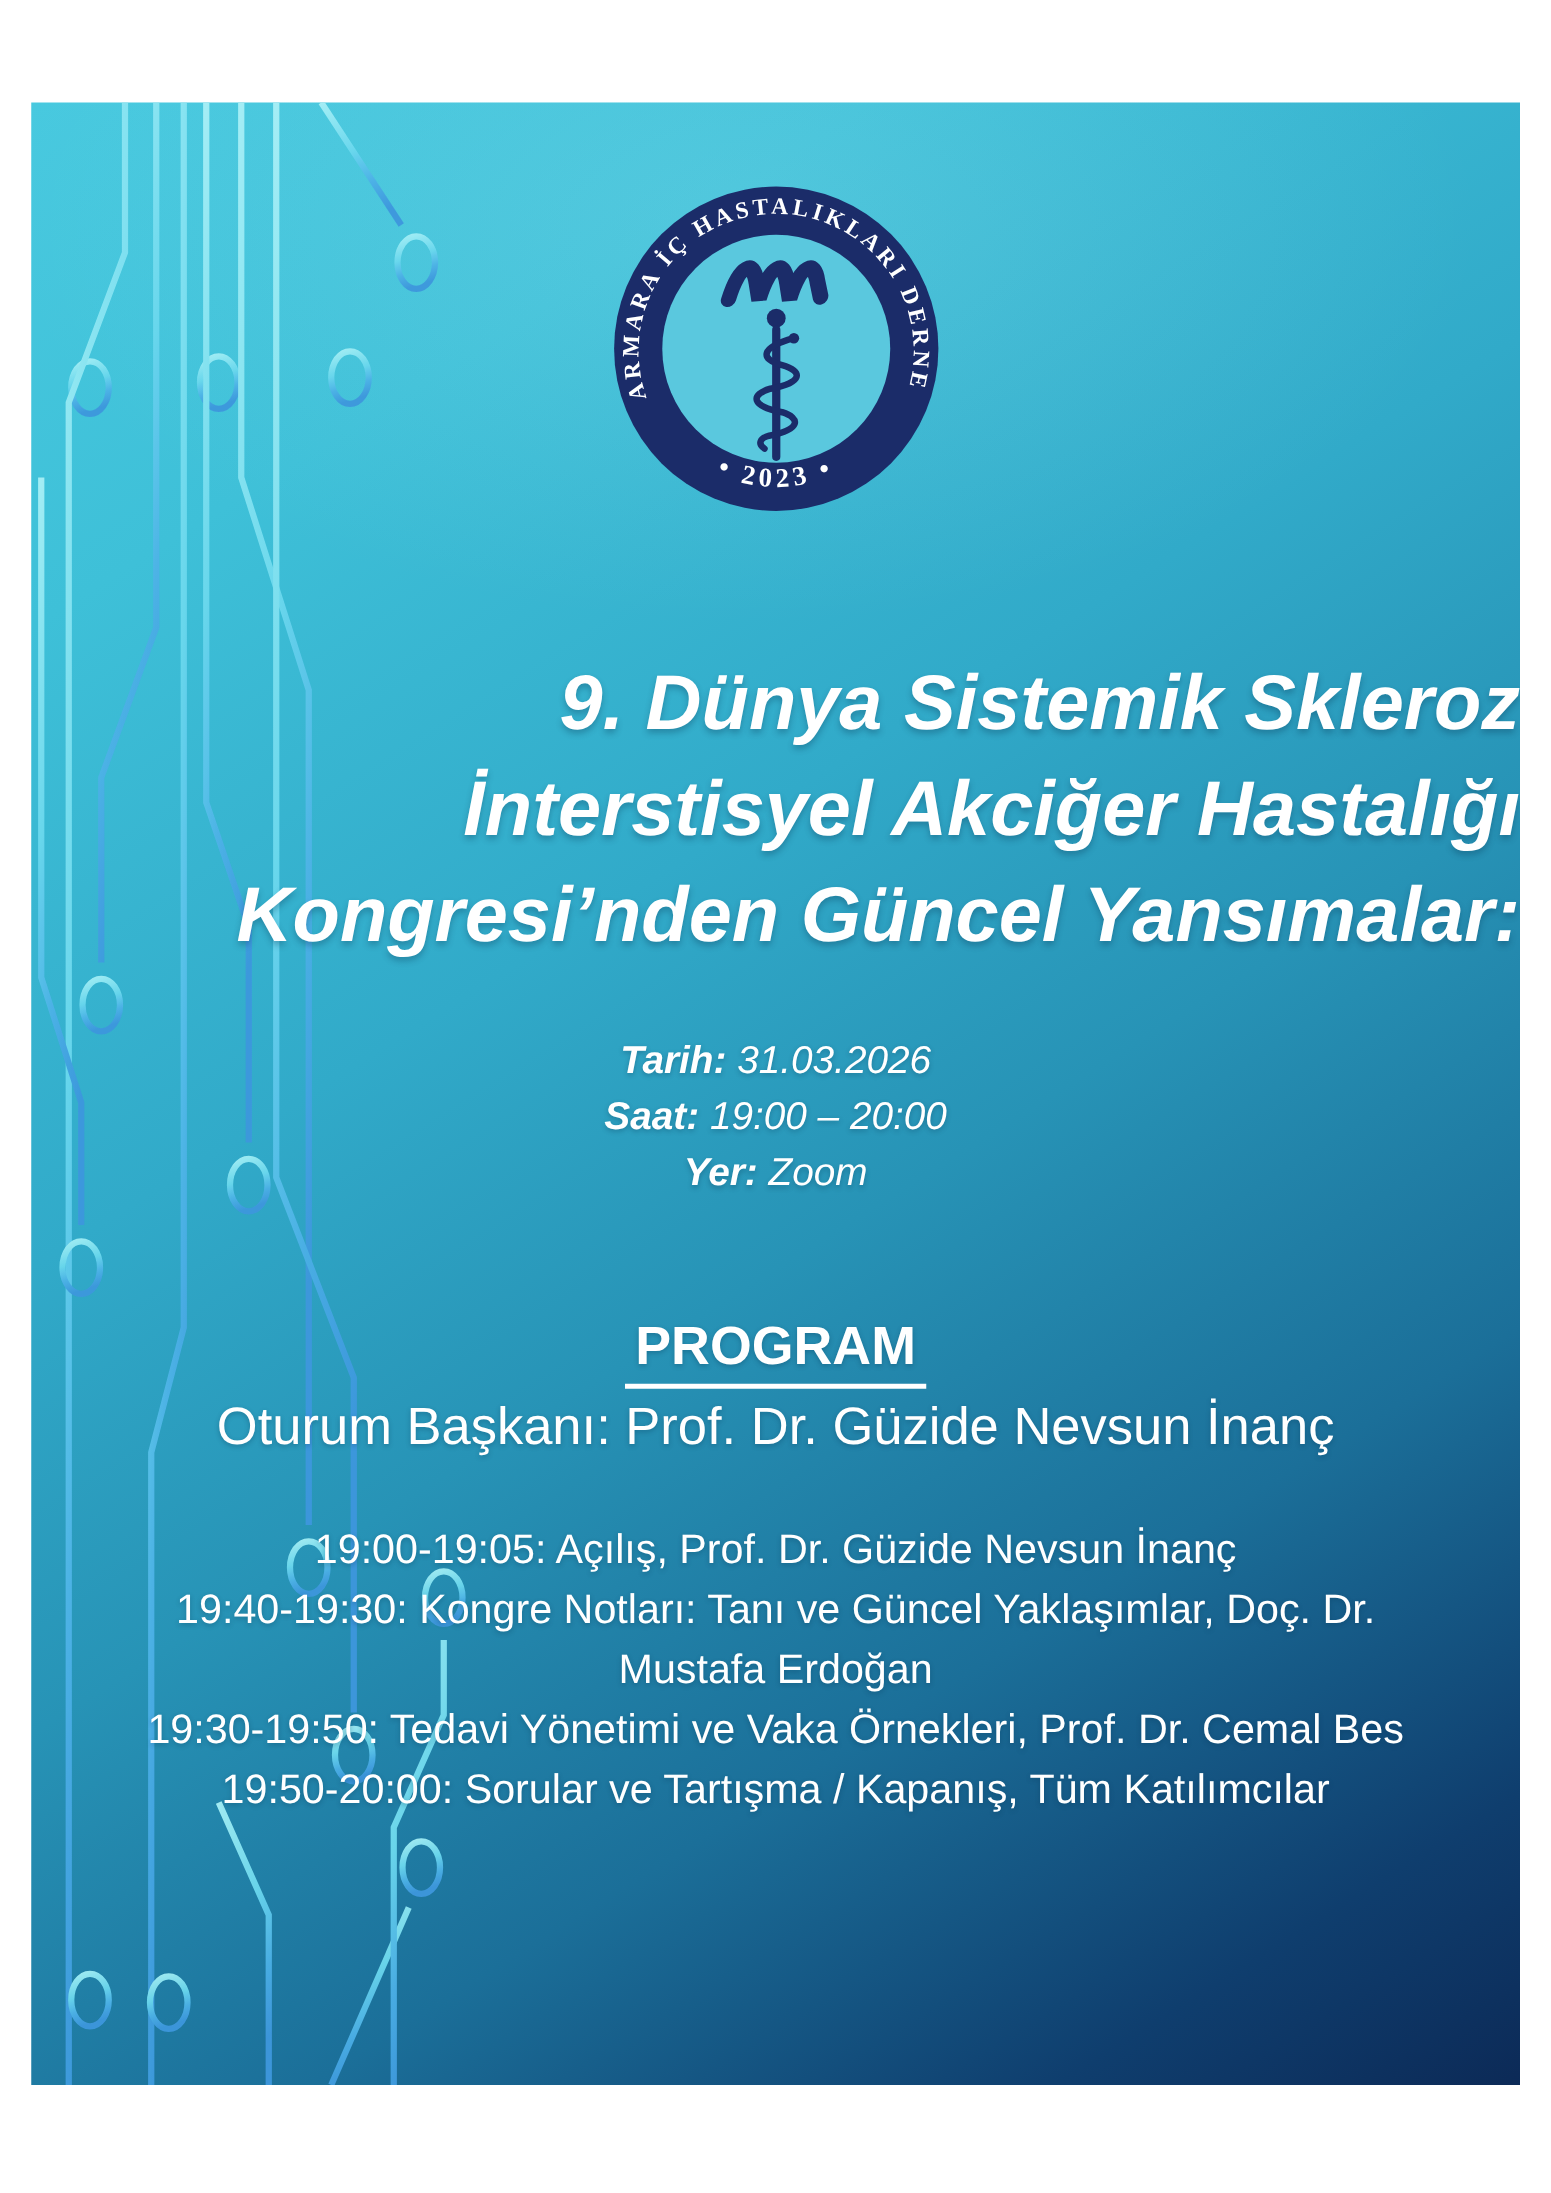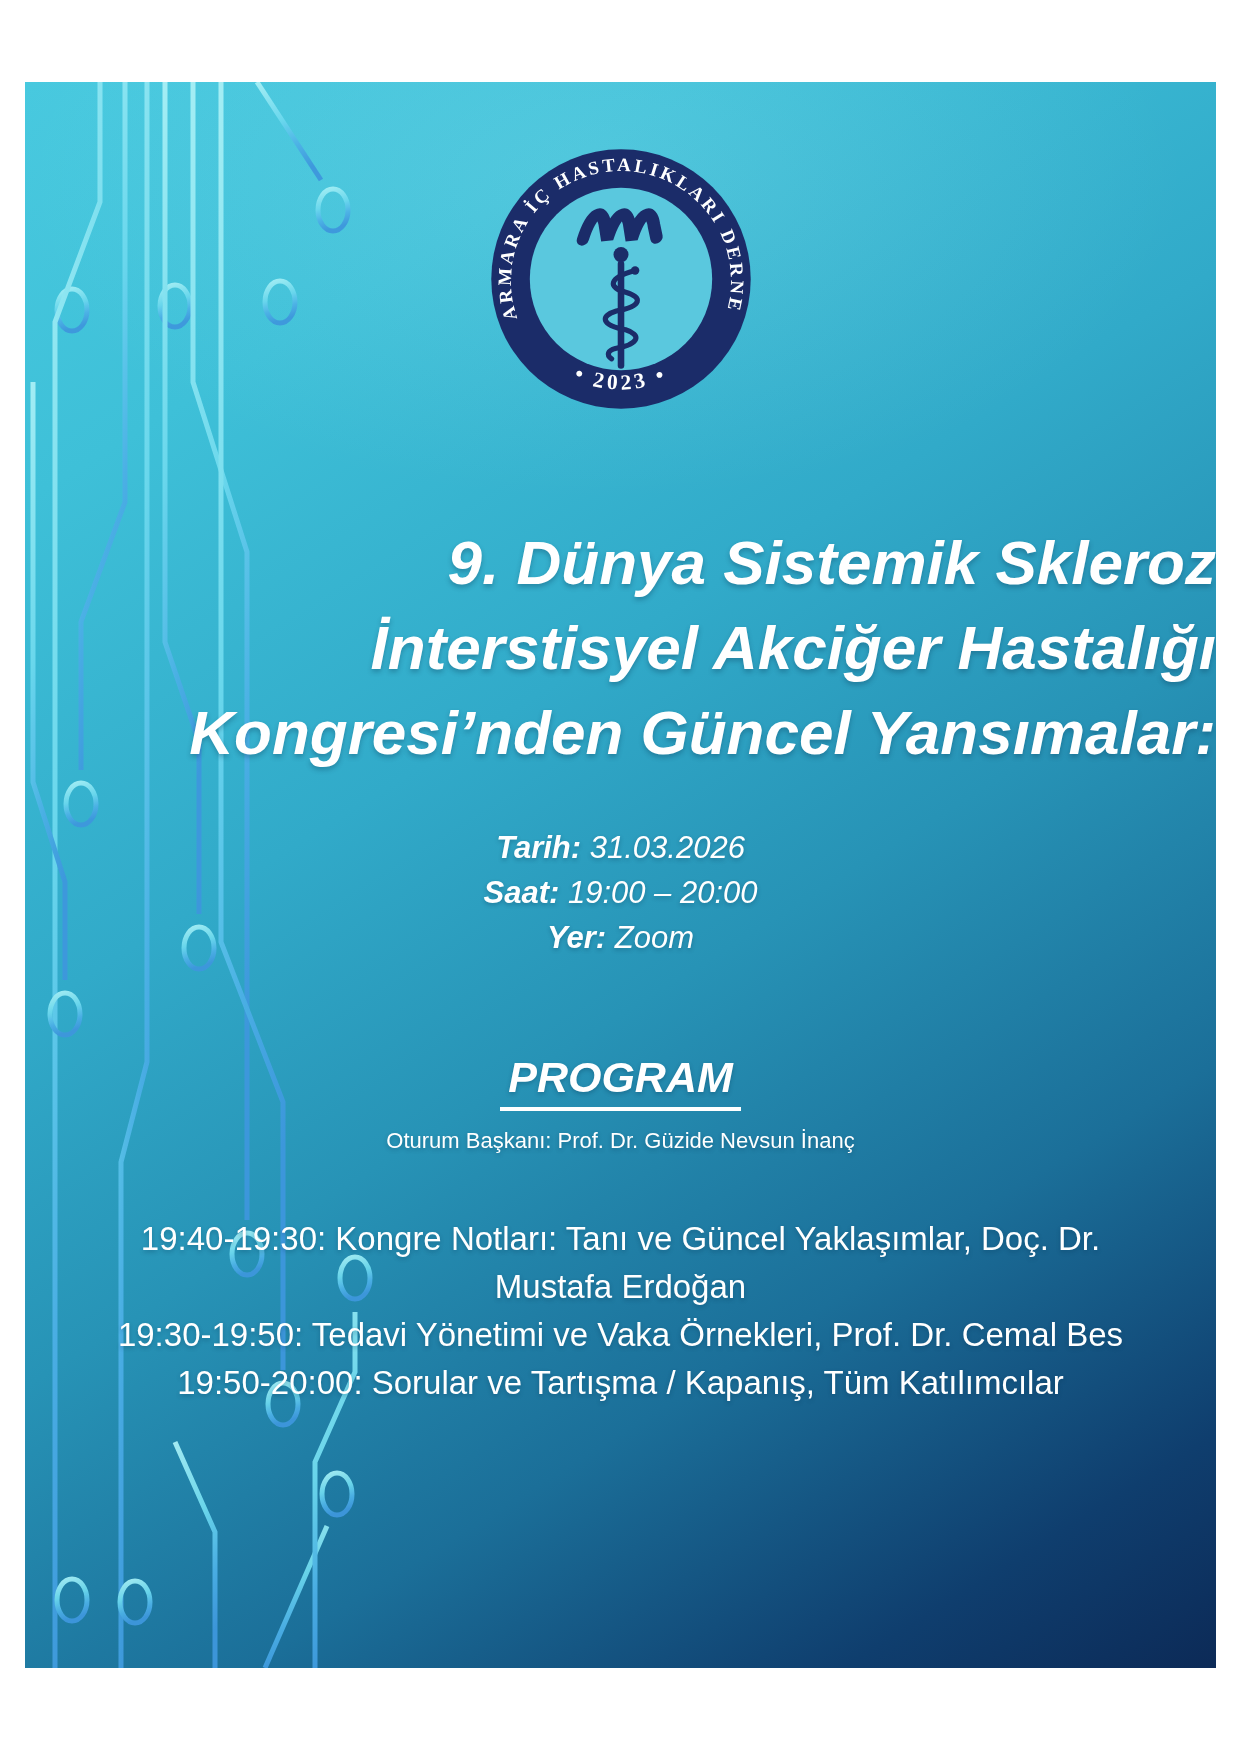--- a/index.html
+++ b/index.html
@@ -42,27 +42,26 @@
   .program-heading {
     position: absolute; top: 968px; left: 0; width: 100%;
     text-align: center; color: #ffffff;
     font-size: 43px; line-height: 54px; font-weight: bold;
     text-shadow: 0 2px 4px rgba(6,45,75,0.30);
   }
   .program-heading span {
     display: inline-block;
     border-bottom: 4px solid #ffffff;
     padding: 0 8px 3px 8px;
-    font-style: italic;
   }
 
   .chair {
     position: absolute; top: 1035px; left: 0; width: 100%;
     text-align: center; color: #ffffff;
-    font-size: 22px; line-height: 48px;
+    font-size: 42px; line-height: 48px;
     text-shadow: 0 2px 4px rgba(6,45,75,0.30);
   }
 
   .schedule {
     position: absolute; top: 1133px; left: 0; width: 100%;
     text-align: center; color: #ffffff;
     font-size: 33px; line-height: 48px;
     text-shadow: 0 2px 4px rgba(6,45,75,0.30);
   }
 </style>
@@ -158,19 +157,20 @@
     </div>
   </div>
 
   <div class="program-heading">
     <span>PROGRAM</span>
   </div>
 
   <div class="chair">Oturum Başkanı: Prof. Dr. Güzide Nevsun İnanç</div>
 
   <div class="schedule">
+    <div>19:00-19:05: Açılış, Prof. Dr. Güzide Nevsun İnanç</div>
     <div>19:40-19:30: Kongre Notları: Tanı ve Güncel Yaklaşımlar, Doç. Dr.</div>
     <div>Mustafa Erdoğan</div>
     <div>19:30-19:50: Tedavi Yönetimi ve Vaka Örnekleri, Prof. Dr. Cemal Bes</div>
     <div>19:50-20:00: Sorular ve Tartışma / Kapanış, Tüm Katılımcılar</div>
   </div>
 
 </div>
 
 </body></html>

